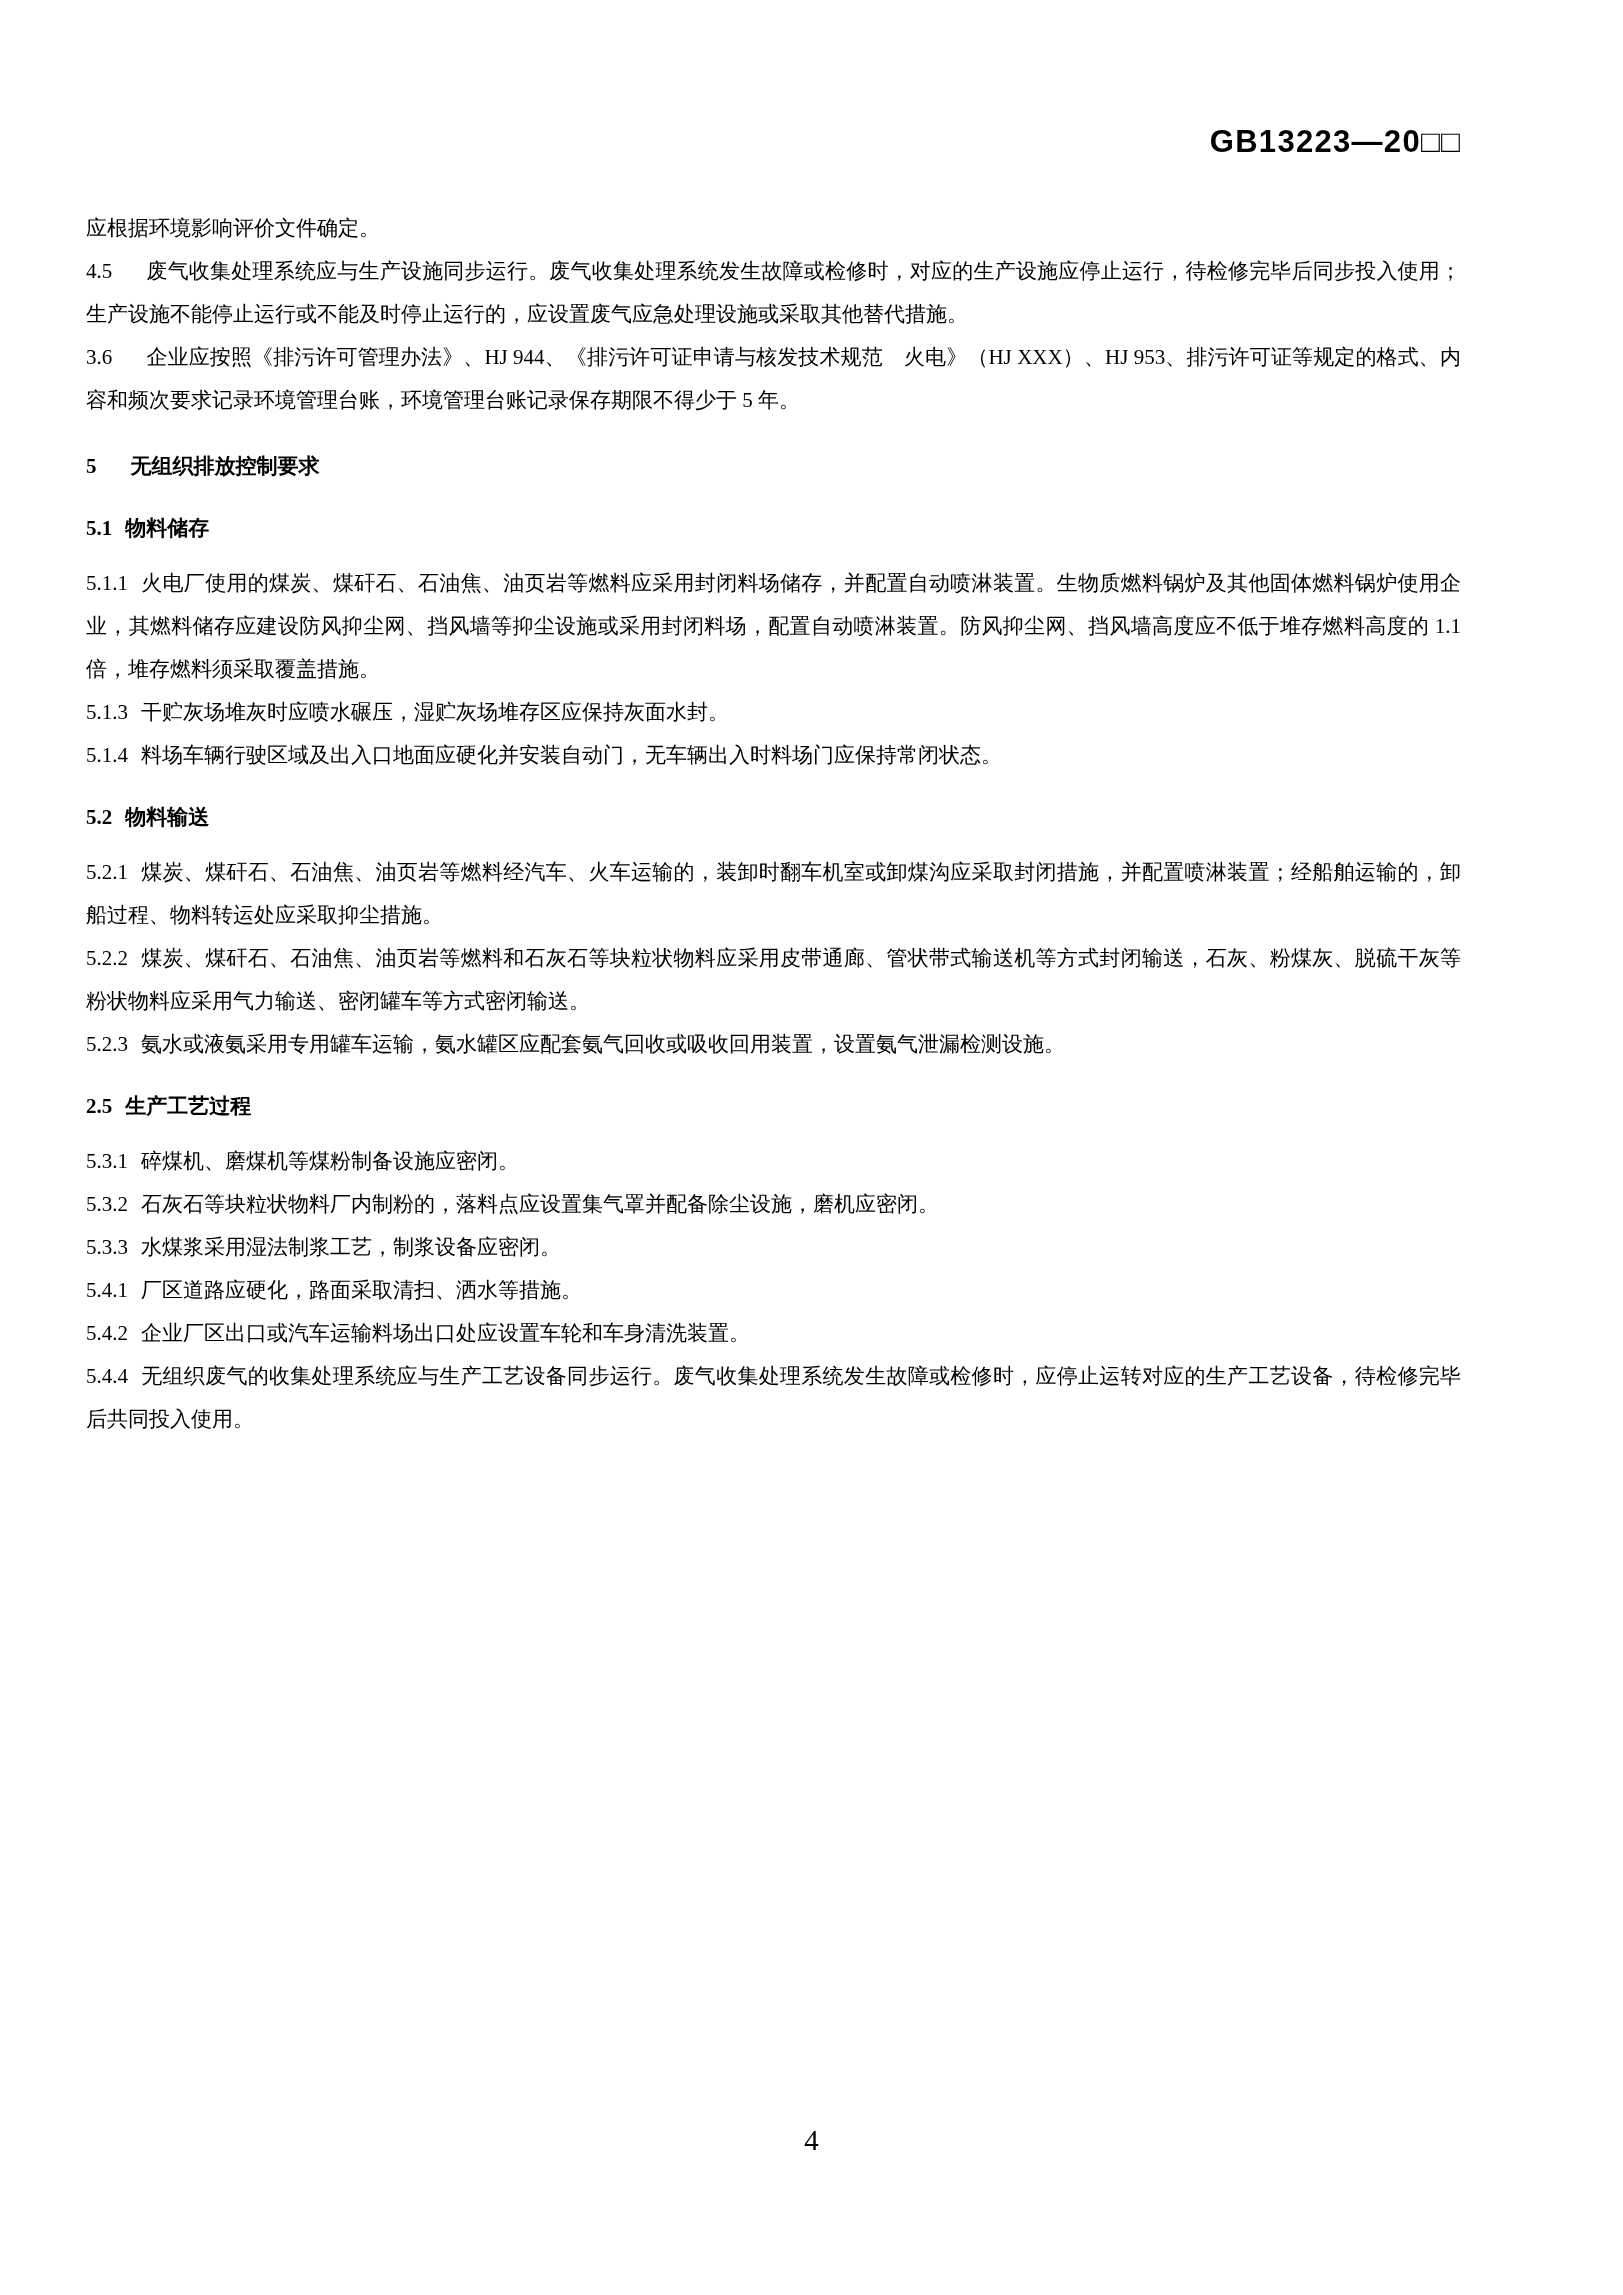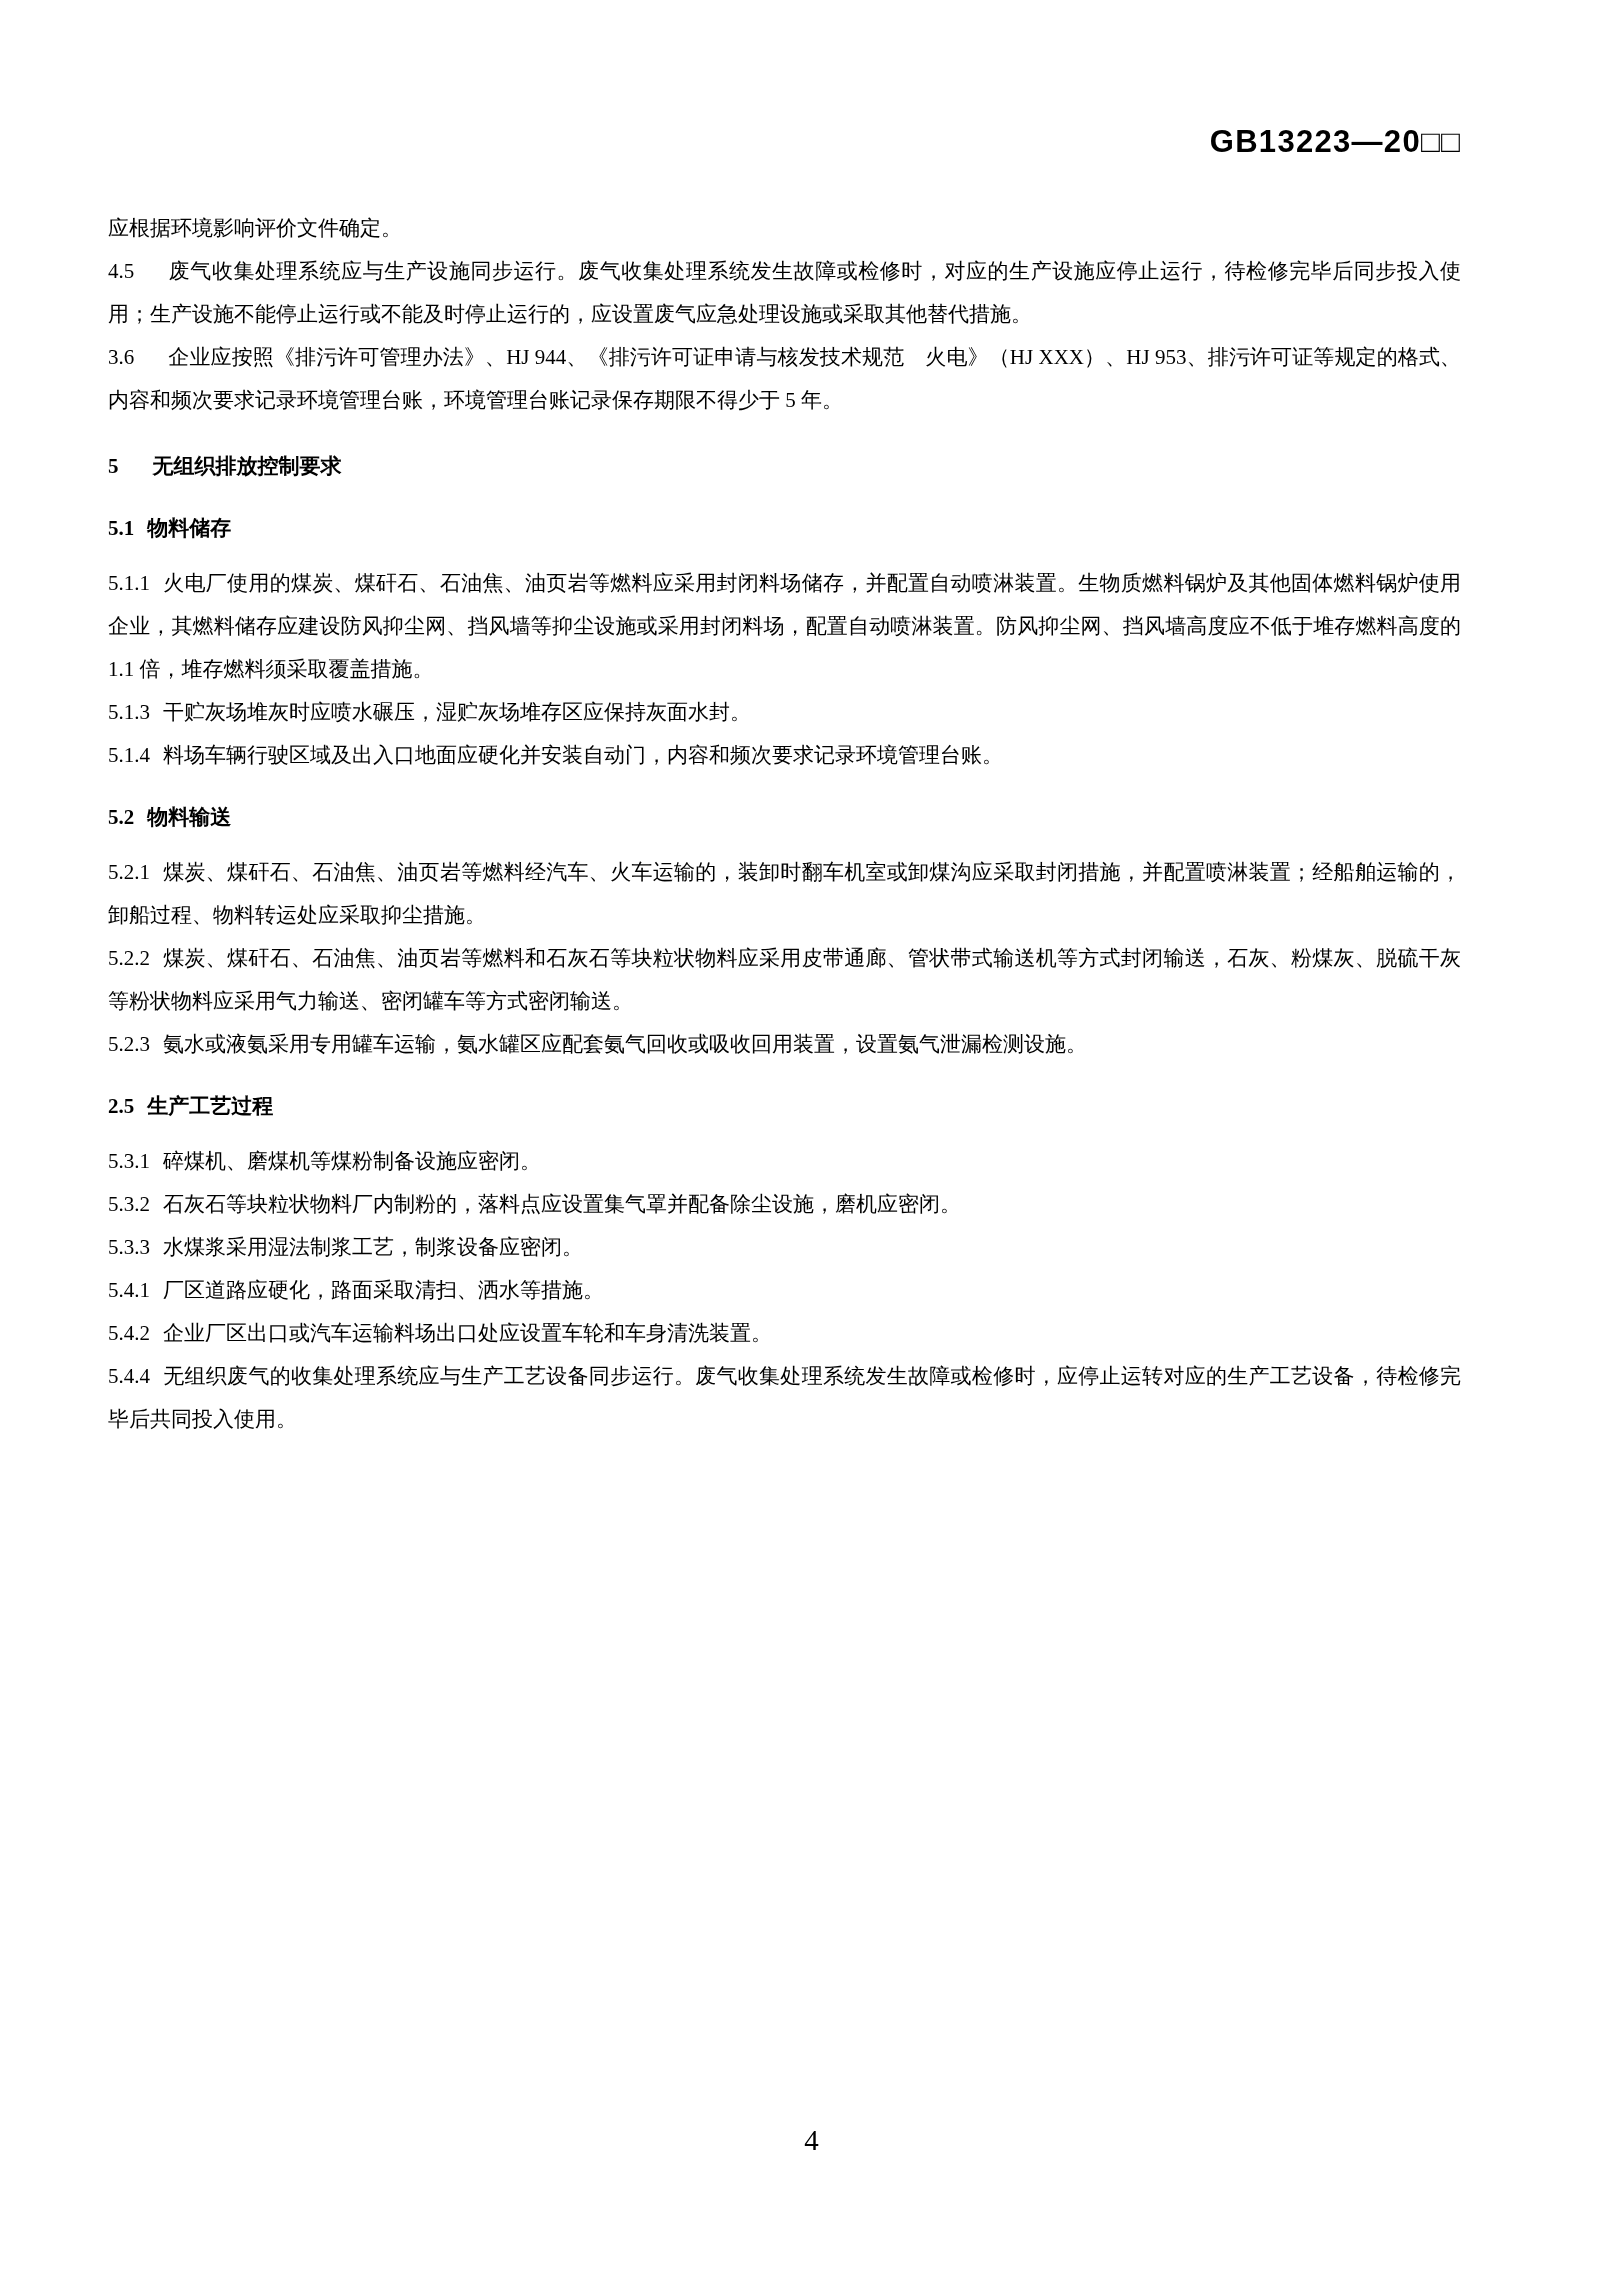--- a/index.html
+++ b/index.html
@@ -8,21 +8,21 @@
     width: 1623px;
     height: 2295px;
     position: relative;
     overflow: hidden;
     font-family: "Liberation Serif", "DejaVu Serif", serif;
     color: #000000;
   }
   .page {
     position: absolute;
     inset: 0;
-    padding: 123px 162px 0 108px;
+    padding: 123px 162px 0 86px;
   }
   .page-header {
     text-align: right;
     font-family: "Liberation Sans", "DejaVu Sans", sans-serif;
     font-weight: 700;
     font-size: 31px;
     letter-spacing: 1.3px;
     line-height: 37px;
     margin-bottom: 47px;
   }
@@ -80,21 +80,21 @@
 
     <h2 class="sec-heading"><span class="hnum num-wide">5</span><span>无组织排放控制要求</span></h2>
 
     <h3 class="subsec-heading"><span class="hnum num">5.1</span><span>物料储存</span></h3>
 
     <p><span class="num">5.1.1</span><span>火电厂使用的煤炭、煤矸石、石油焦、油页岩等燃料应采用封闭料场储存，并配置自动喷淋装置。生物质燃料锅炉及其他固体燃料锅炉使用企业，其燃料储存应建设防风抑尘网、挡风墙等抑尘设施或采用封闭料场，配置自动喷淋装置。防风抑尘网、挡风墙高度应不低于堆存燃料高度的 1.1 倍，堆存燃料须采取覆盖措施。</span></p>
 
 
     <p><span class="num">5.1.3</span><span>干贮灰场堆灰时应喷水碾压，湿贮灰场堆存区应保持灰面水封。</span></p>
 
-    <p><span class="num">5.1.4</span><span>料场车辆行驶区域及出入口地面应硬化并安装自动门，内容和频次要求记录环境管理台账。</span></p>
+    <p><span class="num">5.1.4</span><span>料场车辆行驶区域及出入口地面应硬化并安装自动门，无车辆出入时料场门应保持常闭状态。</span></p>
 
     <h3 class="subsec-heading"><span class="hnum num">5.2</span><span>物料输送</span></h3>
 
     <p><span class="num">5.2.1</span><span>煤炭、煤矸石、石油焦、油页岩等燃料经汽车、火车运输的，装卸时翻车机室或卸煤沟应采取封闭措施，并配置喷淋装置；经船舶运输的，卸船过程、物料转运处应采取抑尘措施。</span></p>
 
     <p><span class="num">5.2.2</span><span>煤炭、煤矸石、石油焦、油页岩等燃料和石灰石等块粒状物料应采用皮带通廊、管状带式输送机等方式封闭输送，石灰、粉煤灰、脱硫干灰等粉状物料应采用气力输送、密闭罐车等方式密闭输送。</span></p>
 
     <p><span class="num">5.2.3</span><span>氨水或液氨采用专用罐车运输，氨水罐区应配套氨气回收或吸收回用装置，设置氨气泄漏检测设施。</span></p>
 
     <h3 class="subsec-heading"><span class="hnum num">2.5</span><span>生产工艺过程</span></h3>

